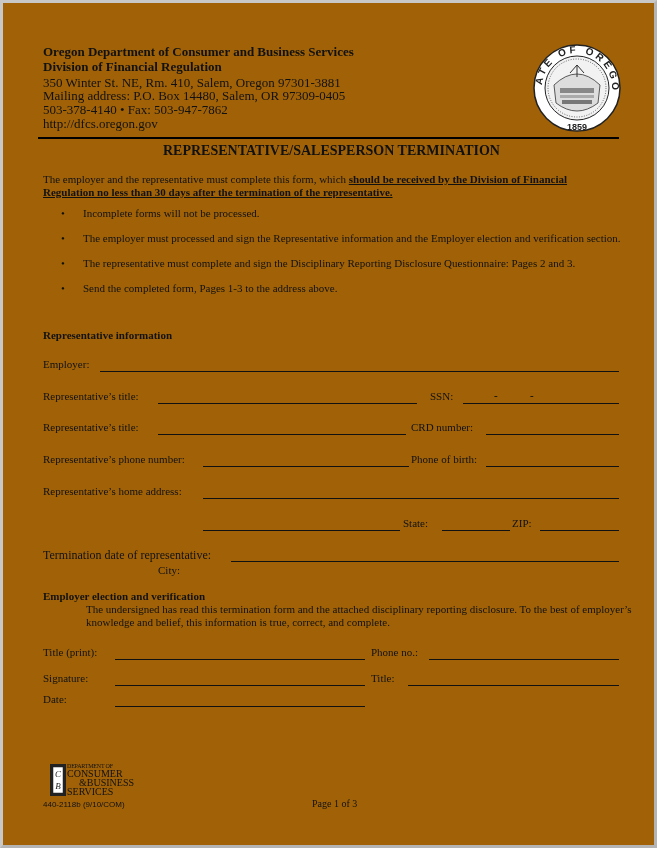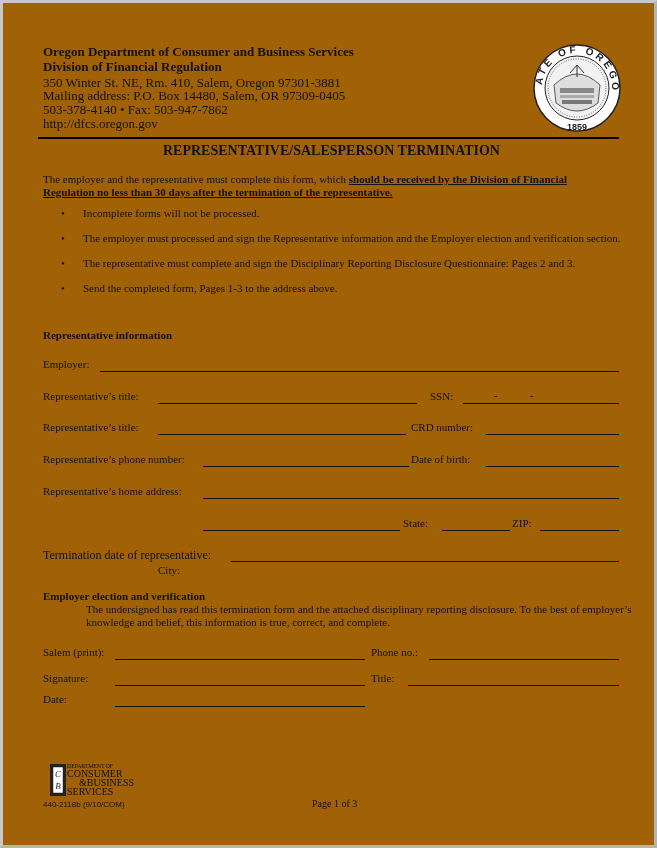--- a/index.html
+++ b/index.html
@@ -99,40 +99,40 @@
   <div class="ssn-dash" style="left:491px; top:386px;">-</div>
   <div class="ssn-dash" style="left:527px; top:386px;">-</div>
 
   <div class="lbl" style="left:40px; top:418px;">Representative’s title:</div>
   <div class="uline" style="left:155px; width:248px; top:431px;"></div>
   <div class="lbl" style="left:408px; top:418px;">CRD number:</div>
   <div class="uline" style="left:483px; width:133px; top:431px;"></div>
 
   <div class="lbl" style="left:40px; top:450px;">Representative’s phone number:</div>
   <div class="uline" style="left:200px; width:206px; top:463px;"></div>
-  <div class="lbl" style="left:408px; top:450px;">Date of birth:</div>
+  <div class="lbl" style="left:408px; top:450px;">Phone of birth:</div>
   <div class="uline" style="left:483px; width:133px; top:463px;"></div>
 
   <div class="lbl" style="left:40px; top:482px;">Representative’s home address:</div>
   <div class="uline" style="left:200px; width:416px; top:495px;"></div>
 
   <div class="lbl" style="left:155px; top:514px;margin-top:47px;">City:</div>
   <div class="uline" style="left:200px; width:197px; top:527px;"></div>
   <div class="lbl" style="left:400px; top:514px;">State:</div>
   <div class="uline" style="left:439px; width:68px; top:527px;"></div>
   <div class="lbl" style="left:509px; top:514px;">ZIP:</div>
   <div class="uline" style="left:537px; width:79px; top:527px;"></div>
 
   <div class="lbl big" style="left:40px; top:545px;">Termination date of representative:</div>
   <div class="uline" style="left:228px; width:388px; top:558px;"></div>
 
   <div class="sec-head" style="top:587px;">Employer election and verification</div>
   <div class="para">The undersigned has read this termination form and the attached disciplinary reporting disclosure. To the best of employer’s knowledge and belief, this information is true, correct, and complete.</div>
 
-  <div class="lbl" style="left:40px; top:643px;">Salem (print):</div>
+  <div class="lbl" style="left:40px; top:643px;">Title (print):</div>
   <div class="uline" style="left:112px; width:250px; top:656px;"></div>
   <div class="lbl" style="left:368px; top:643px;">Phone no.:</div>
   <div class="uline" style="left:426px; width:190px; top:656px;"></div>
 
   <div class="lbl" style="left:40px; top:669px;">Signature:</div>
   <div class="uline" style="left:112px; width:250px; top:682px;"></div>
   <div class="lbl" style="left:368px; top:669px;">Title:</div>
   <div class="uline" style="left:405px; width:211px; top:682px;"></div>
 
   <div class="lbl" style="left:40px; top:690px;">Date:</div>

